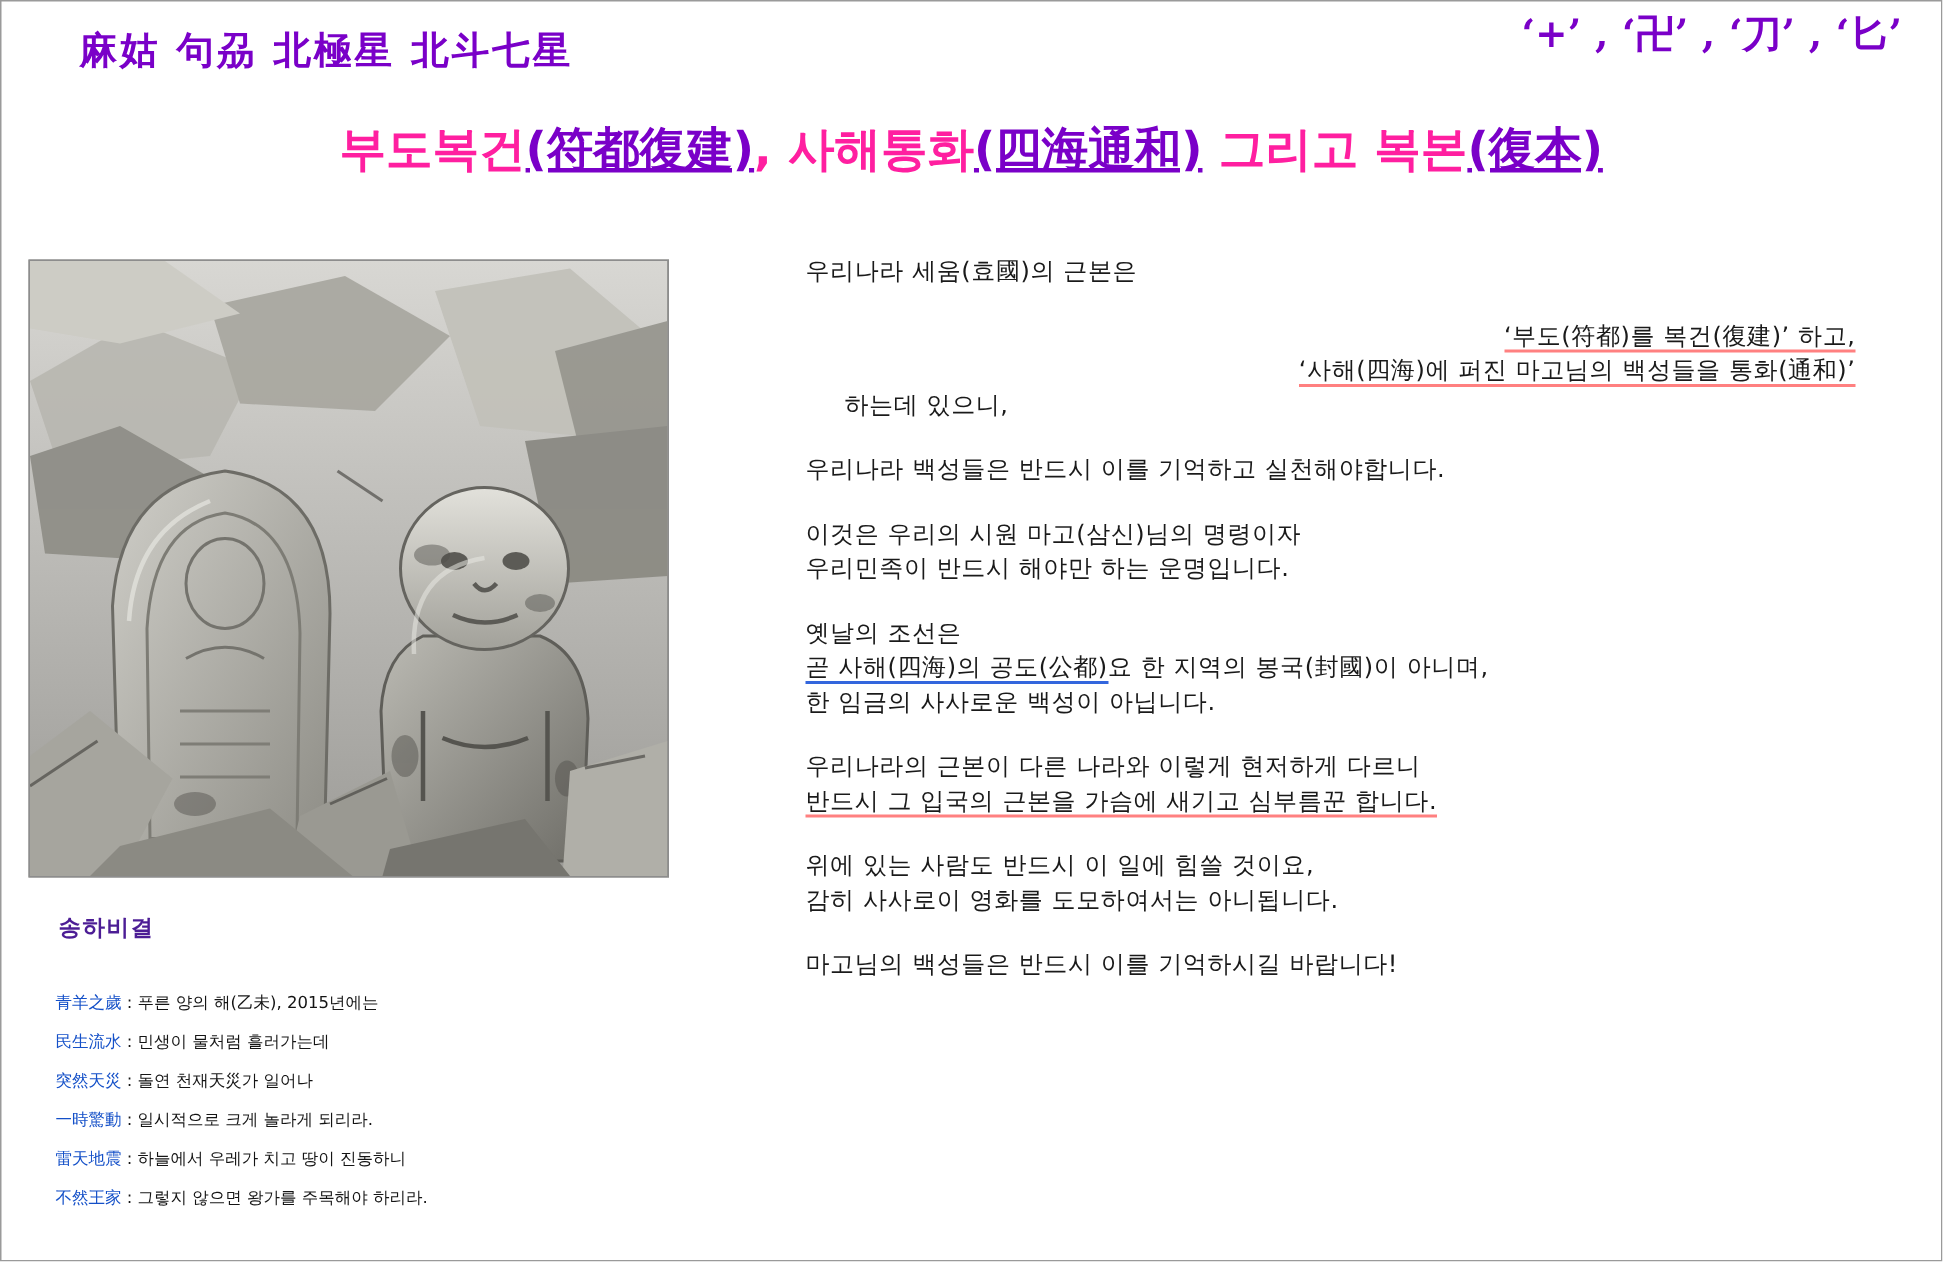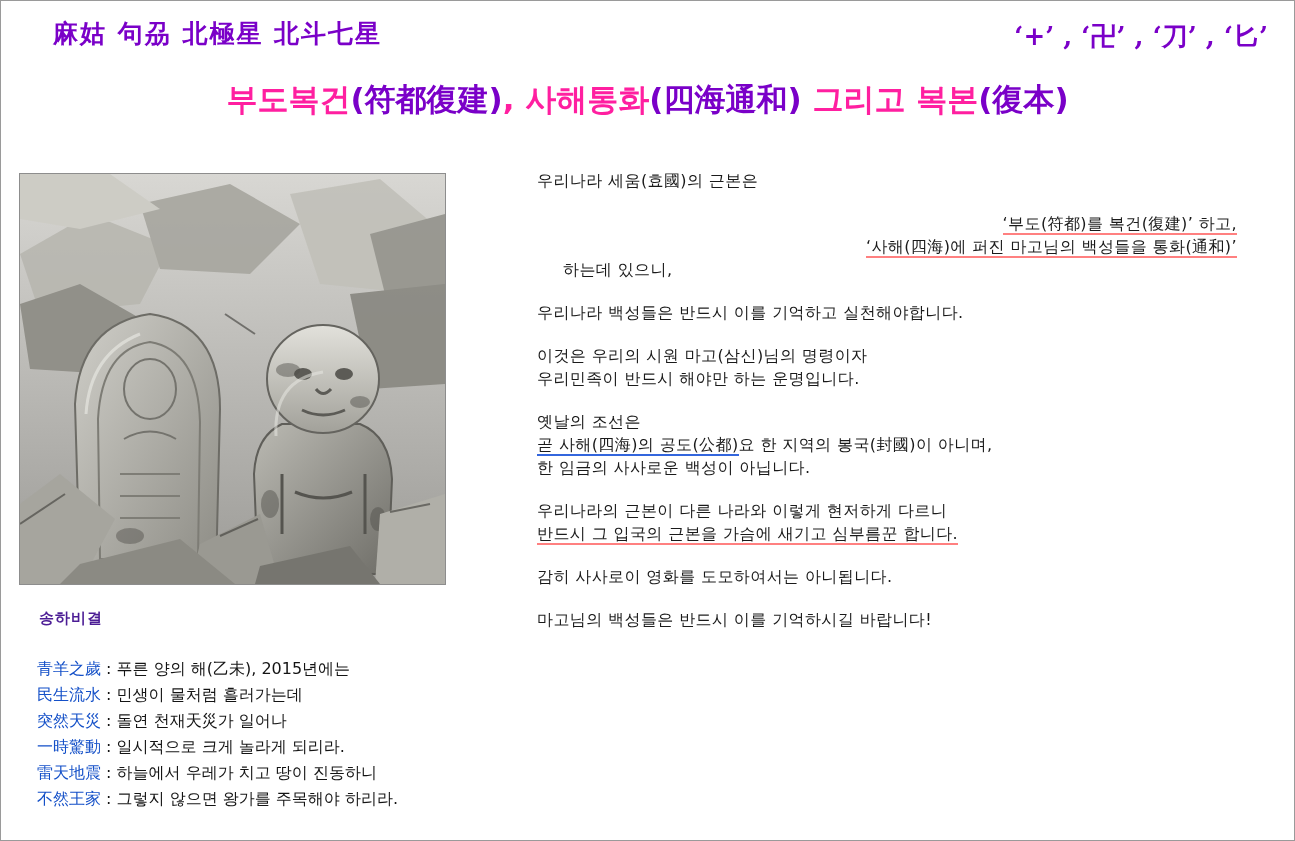--- a/index.html
+++ b/index.html
@@ -29,21 +29,21 @@
     font-weight: bold;
     font-size: 25px;
     color: #7a00c8;
     letter-spacing: 2px;
     white-space: nowrap;
     text-align: center;
   }
   .hdr-right {
     position: absolute;
     right: 26px;
-    top: 18px;
+    top: 4px;
     font-family: "DejaVu Serif", "Liberation Serif", serif;
     font-weight: bold;
     font-size: 26px;
     color: #7a00c8;
     white-space: nowrap;
   }
 
   
   .title {
     position: absolute;
@@ -52,20 +52,21 @@
     top: 78px;
     text-align: center;
     font-family: "DejaVu Sans", "Liberation Sans", sans-serif;
     font-weight: bold;
     font-size: 31px;
     color: #ff1fa0;
     white-space: nowrap;
   }
   .title .han {
     color: #7a00c8;
+    text-decoration: underline;
   }
 
   
   .photo {
     position: absolute;
     left: 18px;
     top: 172px;
     width: 427px;
     height: 412px;
     border: 1px solid #8d8d8d;
@@ -83,21 +84,21 @@
     font-weight: bold;
     color: #4c1d95;
     letter-spacing: 1px;
   }
 
   .verse {
     position: absolute;
     left: 36px;
     top: 655px;
     width: 500px;
-    font-size: 16px;
+    font-size: 11px;
     line-height: 26px;
     color: #141414;
     white-space: nowrap;
   }
   .verse .han {
     color: #1450c8;
     font-family: "DejaVu Serif", "Liberation Serif", serif;
   }
   .verse-line { height: 26px; }
 
@@ -240,18 +241,19 @@
     <div class="p">이것은 우리의 시원 마고(삼신)님의 명령이자</div>
     <div class="p">우리민족이 반드시 해야만 하는 운명입니다.</div>
     <div class="gap-md"></div>
     <div class="p">옛날의 조선은</div>
     <div class="p"><span class="u-blue">곧 사해(四海)의 공도(公都)</span><span>요 한 지역의 봉국(封國)이 아니며,</span></div>
     <div class="p">한 임금의 사사로운 백성이 아닙니다.</div>
     <div class="gap-md"></div>
     <div class="p">우리나라의 근본이 다른 나라와 이렇게 현저하게 다르니</div>
     <div class="p"><span class="u-red">반드시 그 입국의 근본을 가슴에 새기고 심부름꾼 합니다.</span></div>
     <div class="gap-md"></div>
+    <div class="p">위에 있는 사람도 반드시 이 일에 힘쓸 것이요,</div>
     <div class="p">감히 사사로이 영화를 도모하여서는 아니됩니다.</div>
     <div class="gap-md"></div>
     <div class="p">마고님의 백성들은 반드시 이를 기억하시길 바랍니다!</div>
   </div>
 
 </div>
 
 </body></html>

